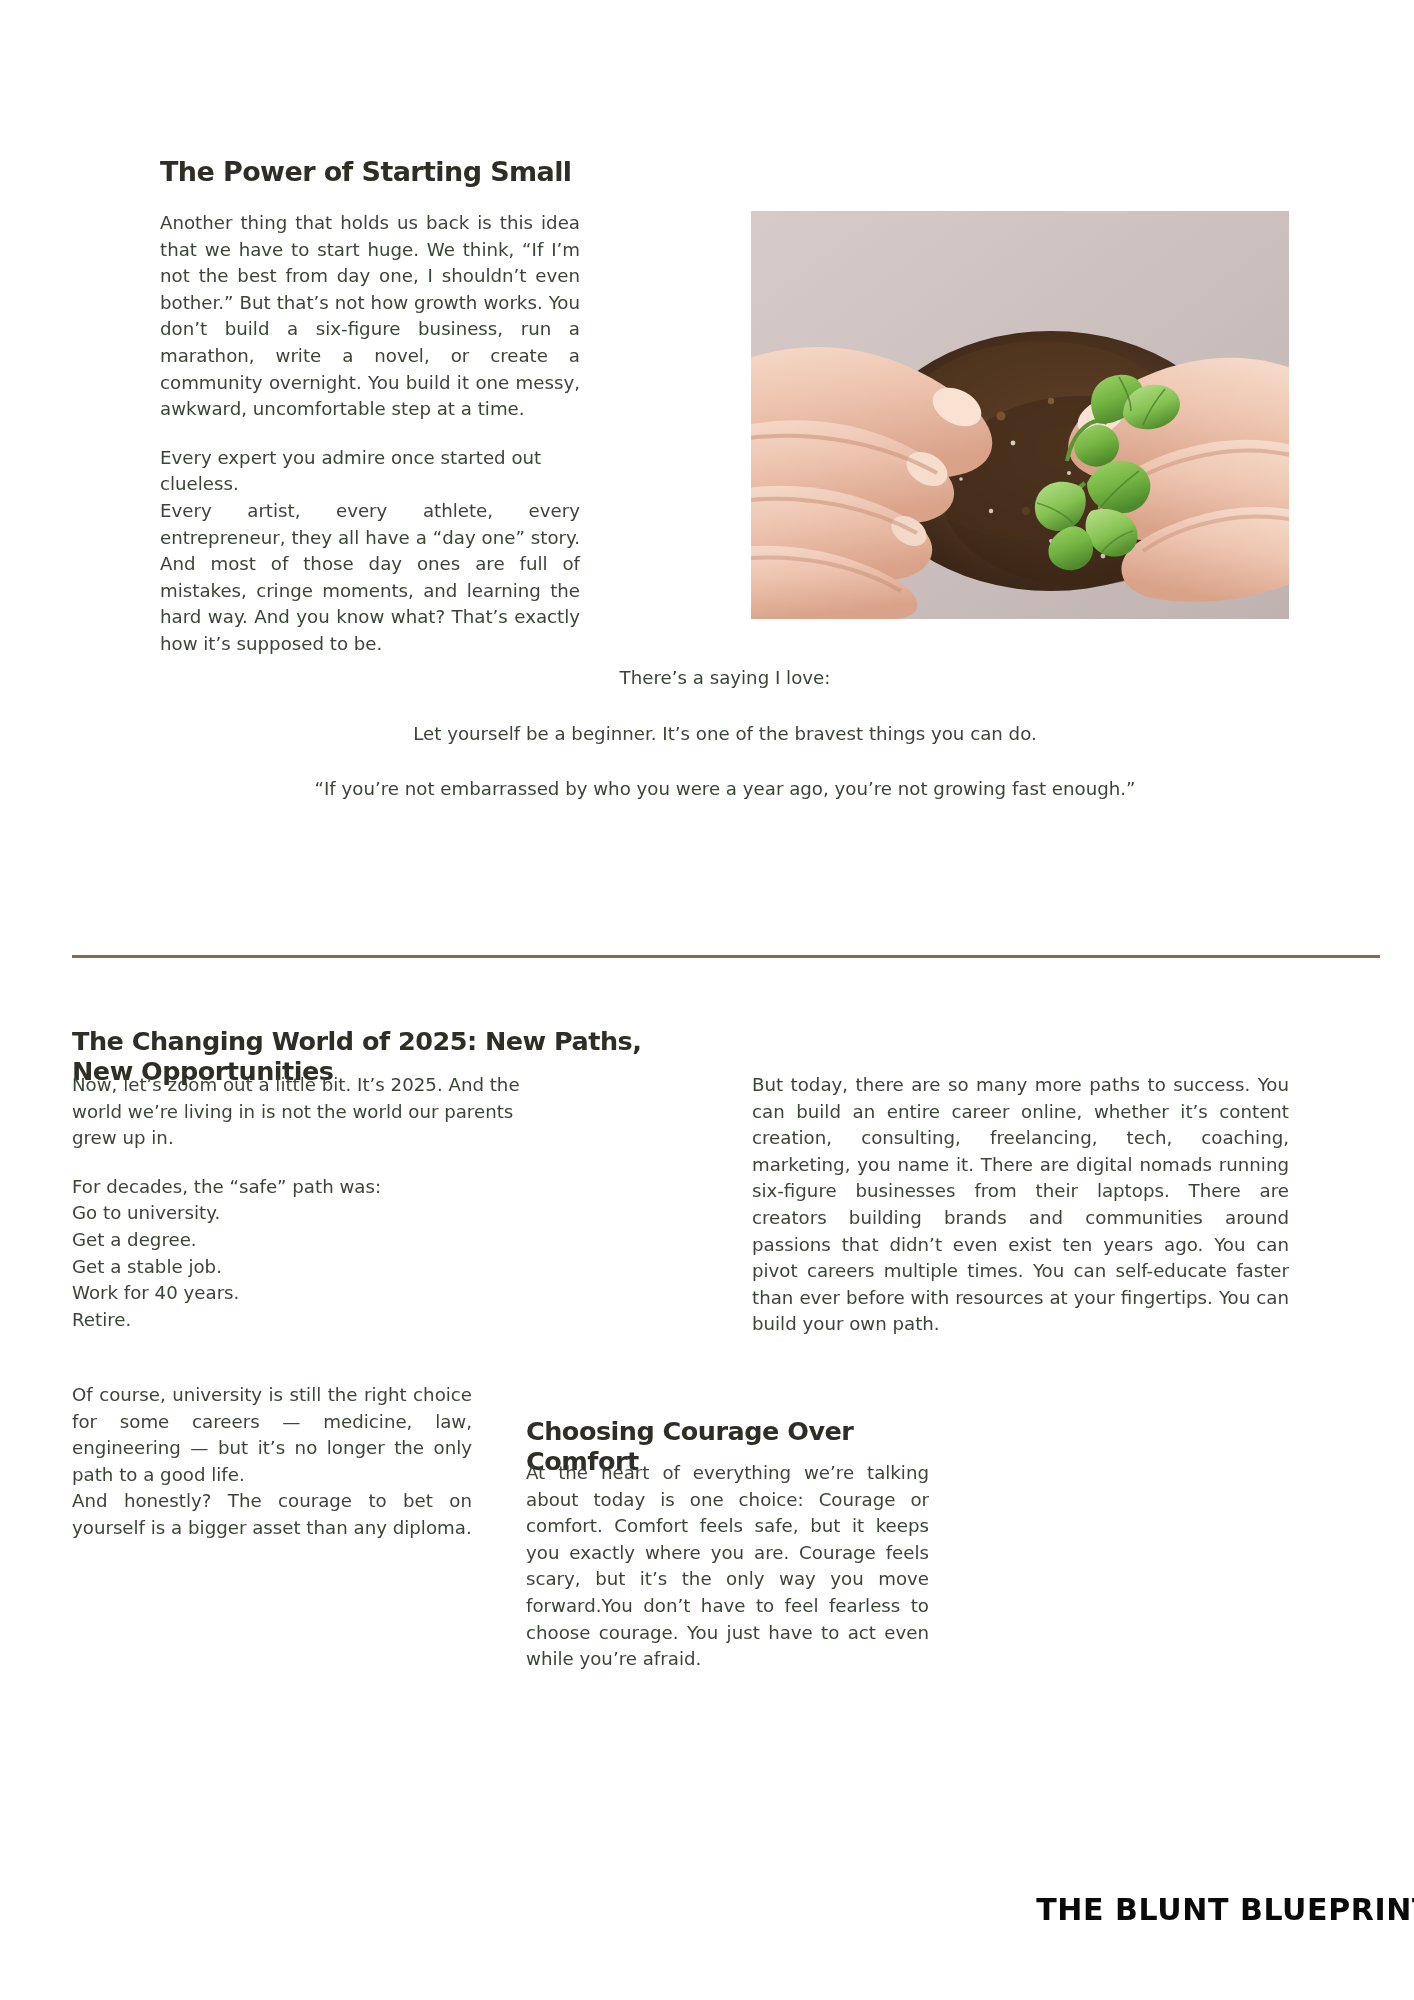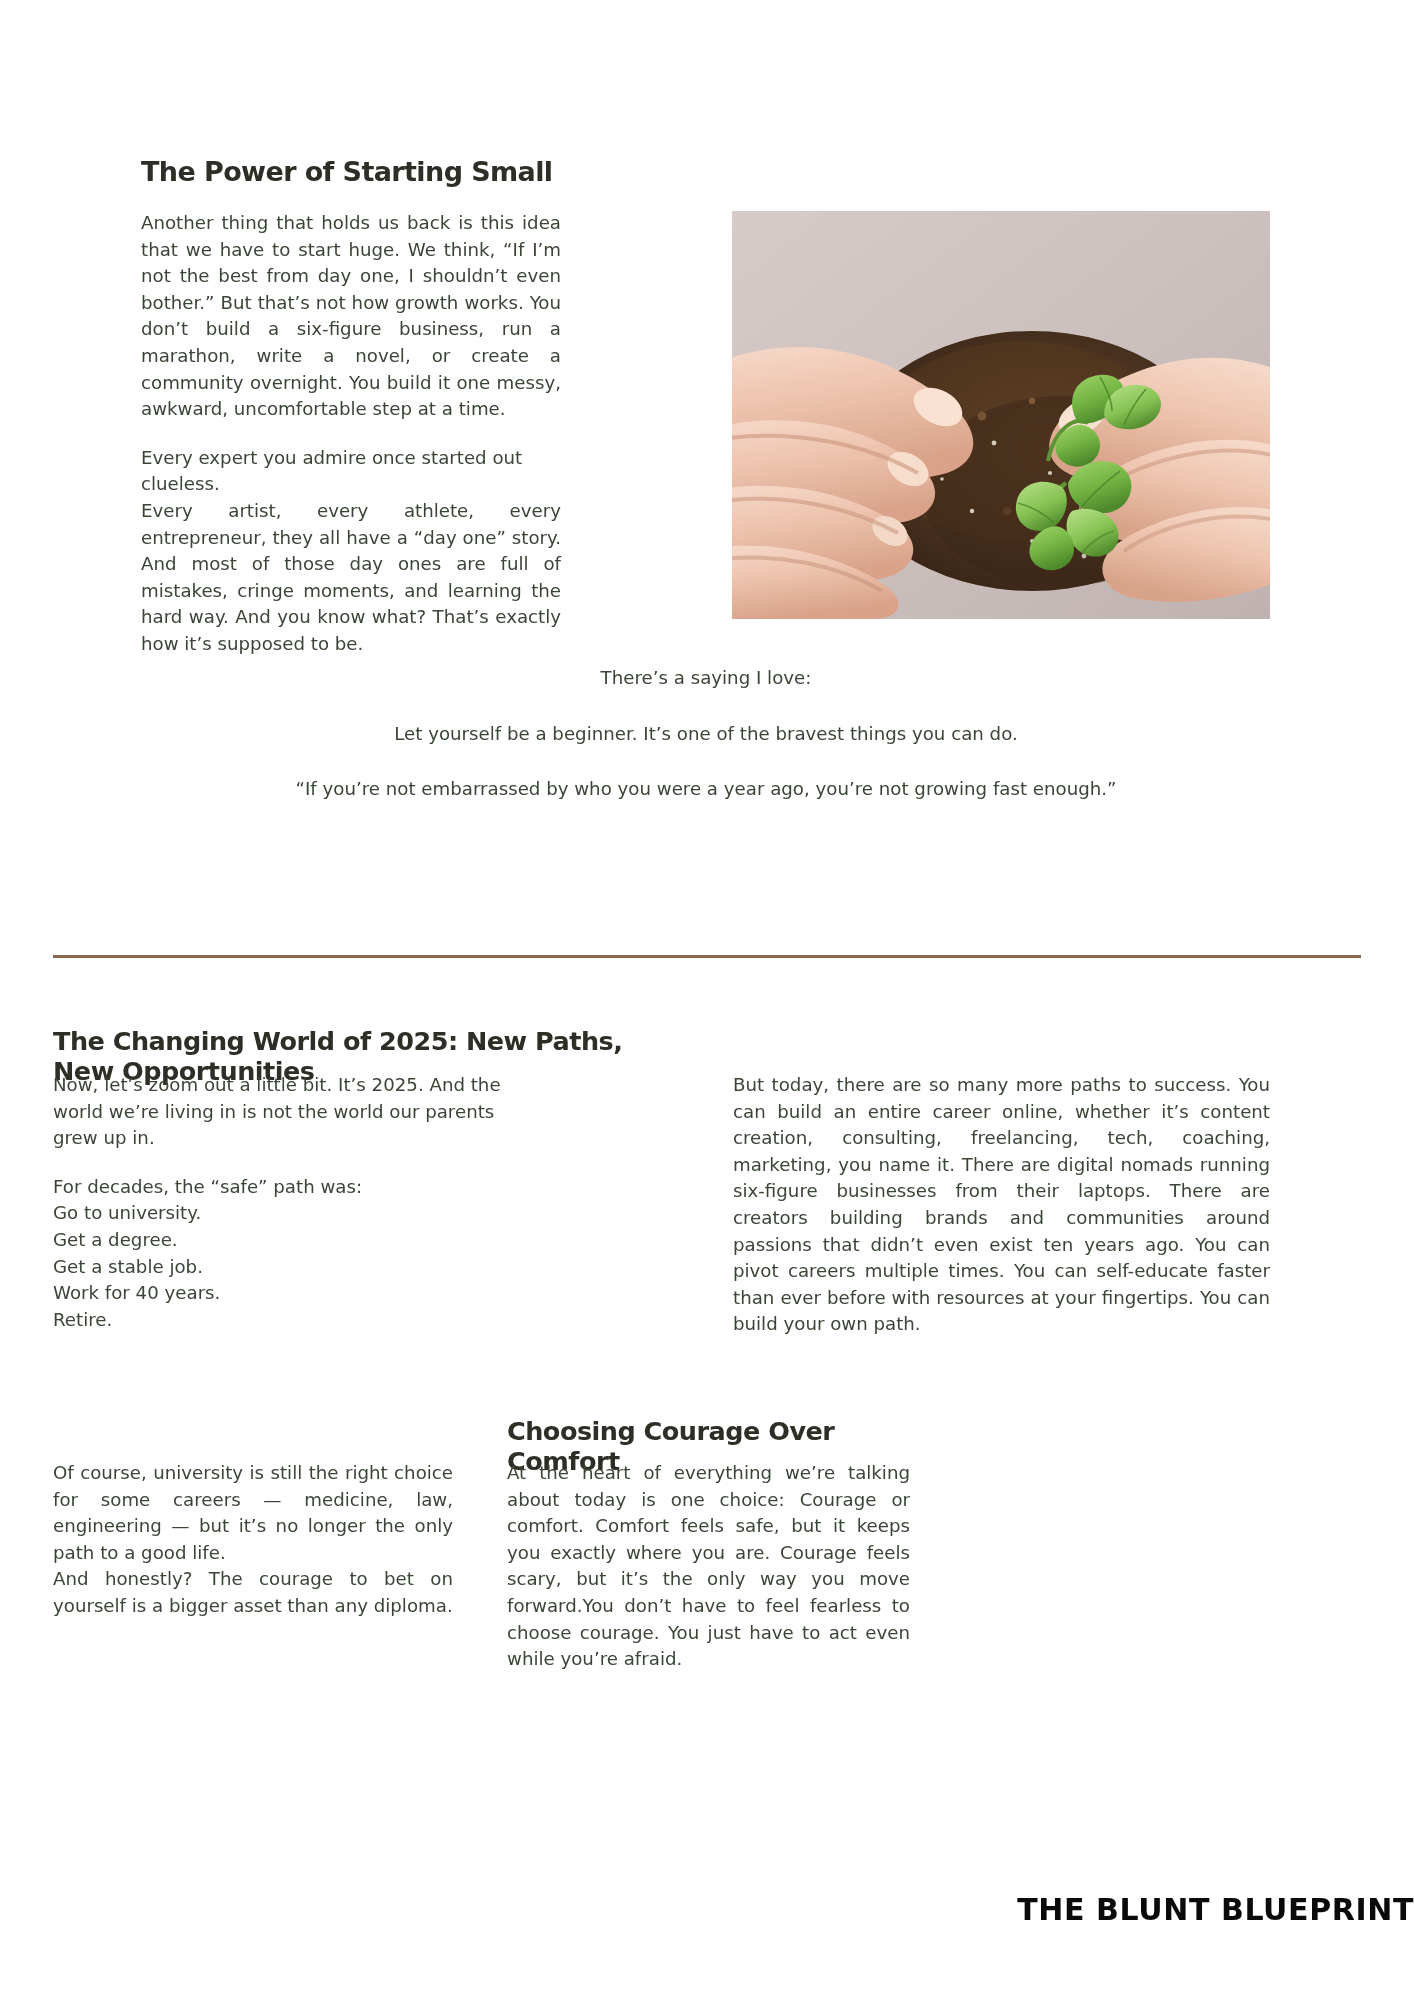--- a/index.html
+++ b/index.html
@@ -13,20 +13,21 @@
     position: relative;
     font-family: "DejaVu Sans", sans-serif;
     color: #3a4536;
     overflow: hidden;
   }
 
   .page {
     position: absolute;
     inset: 0;
     background: #ffffff;
+    margin-left: 19px;
   }
 
   
   .sec1-title {
     position: absolute;
     left: 141px;
     top: 138px;
     font-family: "DejaVu Sans", sans-serif;
     font-weight: bold;
     font-size: 27px;
@@ -128,21 +129,21 @@
     font-weight: bold;
     font-size: 25.5px;
     line-height: 30px;
     letter-spacing: -0.5px;
     color: #2e2e26;
   }
 
   .sec3-c1 {
     position: absolute;
     left: 53px;
-    top: 1460px;
+    top: 1382px;
     width: 400px;
     font-size: 18.2px;
     line-height: 26.6px;
     text-align: justify;
     color: #3a4536;
   }
   .sec3-c1 p { margin: 0; }
 
   .sec3-c2 {
     position: absolute;

